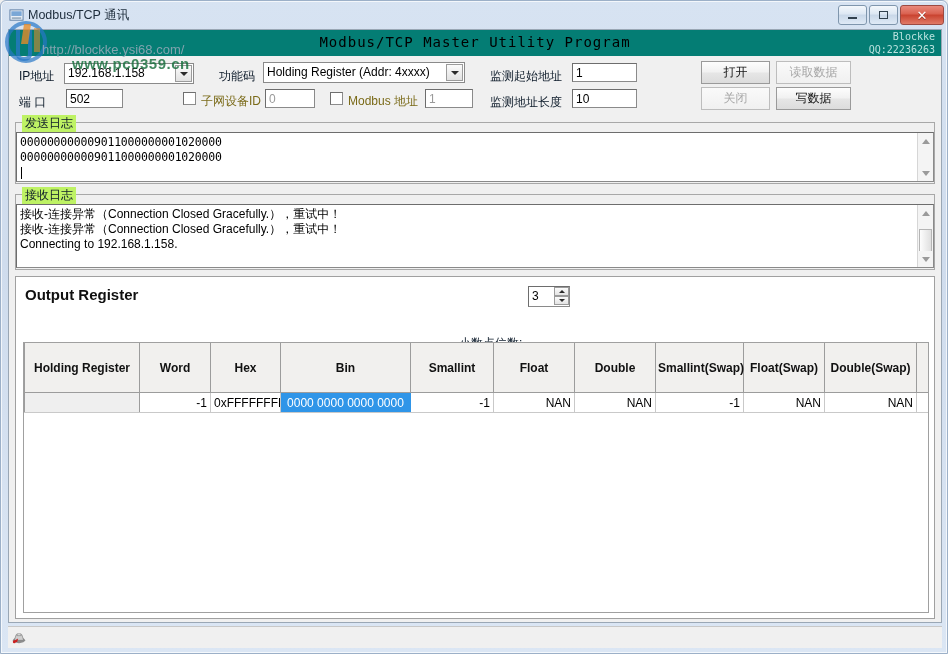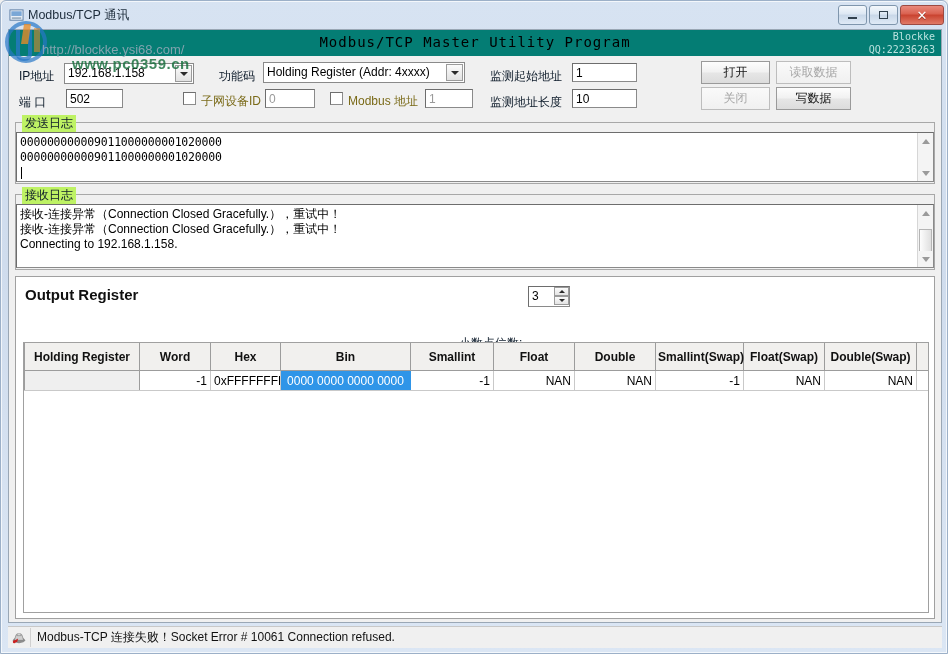--- a/index.html
+++ b/index.html
@@ -332,21 +332,21 @@
     font-size: 12px;
   }
   table.dg th {
     background: #f1f0ee;
     border: 1px solid #9c9c9c;
     border-top: none;
     border-left: none;
     font-weight: bold;
     font-size: 12px;
     height: 19px;
-    padding: 4px 2px;
+    padding: 15px 2px;
     text-align: center;
     color: #111;
     white-space: nowrap;
   }
   table.dg th:first-child { border-left: 1px solid #9c9c9c; }
   table.dg td {
     border-right: 1px solid #c9c9c9;
     border-bottom: 1px solid #c9c9c9;
     height: 19px;
     padding: 0 3px;
@@ -604,21 +604,20 @@
     </div>
 
     <div class="statusbar">
       <svg class="sb-icon" viewBox="0 0 16 16">
         <ellipse cx="8" cy="11" rx="6.5" ry="3" fill="#8d8d8d"></ellipse>
         <path d="M3 11 L5 5 L11 5 L13 11 Z" fill="#cfcfcf" stroke="#7a7a7a" stroke-width=".7"></path>
         <path d="M6 4 L10 4 L10 6 L6 6 Z" fill="#e5e5e5" stroke="#7a7a7a" stroke-width=".6"></path>
         <path d="M2 12 L7 9 L6 13 Z" fill="#cc2020"></path>
         <circle cx="3" cy="12.5" r="1.6" fill="#cc2020"></circle>
       </svg>
-      <div class="sb-panel">Modbus-TCP 连接失败！Socket Error # 10061  Connection refused.</div>
     </div>
 
   </div>
 
   <svg class="wm wm-logo" viewBox="0 0 48 48">
     <circle cx="22" cy="24" r="19" fill="none" stroke="rgba(40,120,200,.7)" stroke-width="4"></circle>
     <path d="M14 12 L14 36 Q14 41 20 41 Q26 41 26 36 L26 12" fill="none" stroke="rgba(40,120,200,.75)" stroke-width="4"></path>
     <path d="M20 6 L27 6 L24 26 L17 26 Z" fill="rgba(232,140,40,.78)"></path>
     <path d="M30 10 L36 10 L36 34 L30 34 Z" fill="rgba(232,140,40,.55)"></path>
   </svg>

